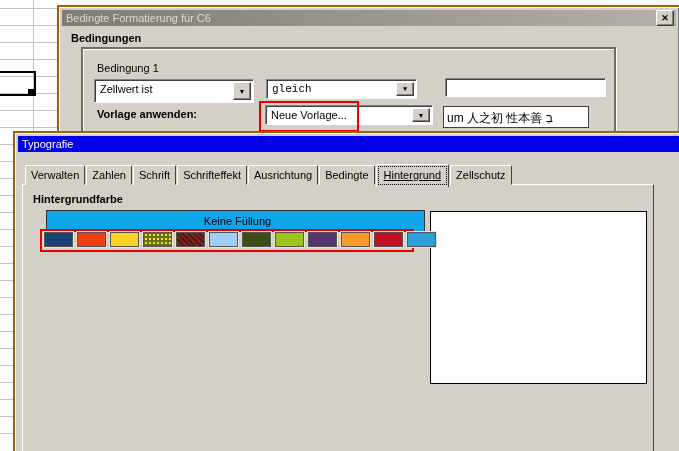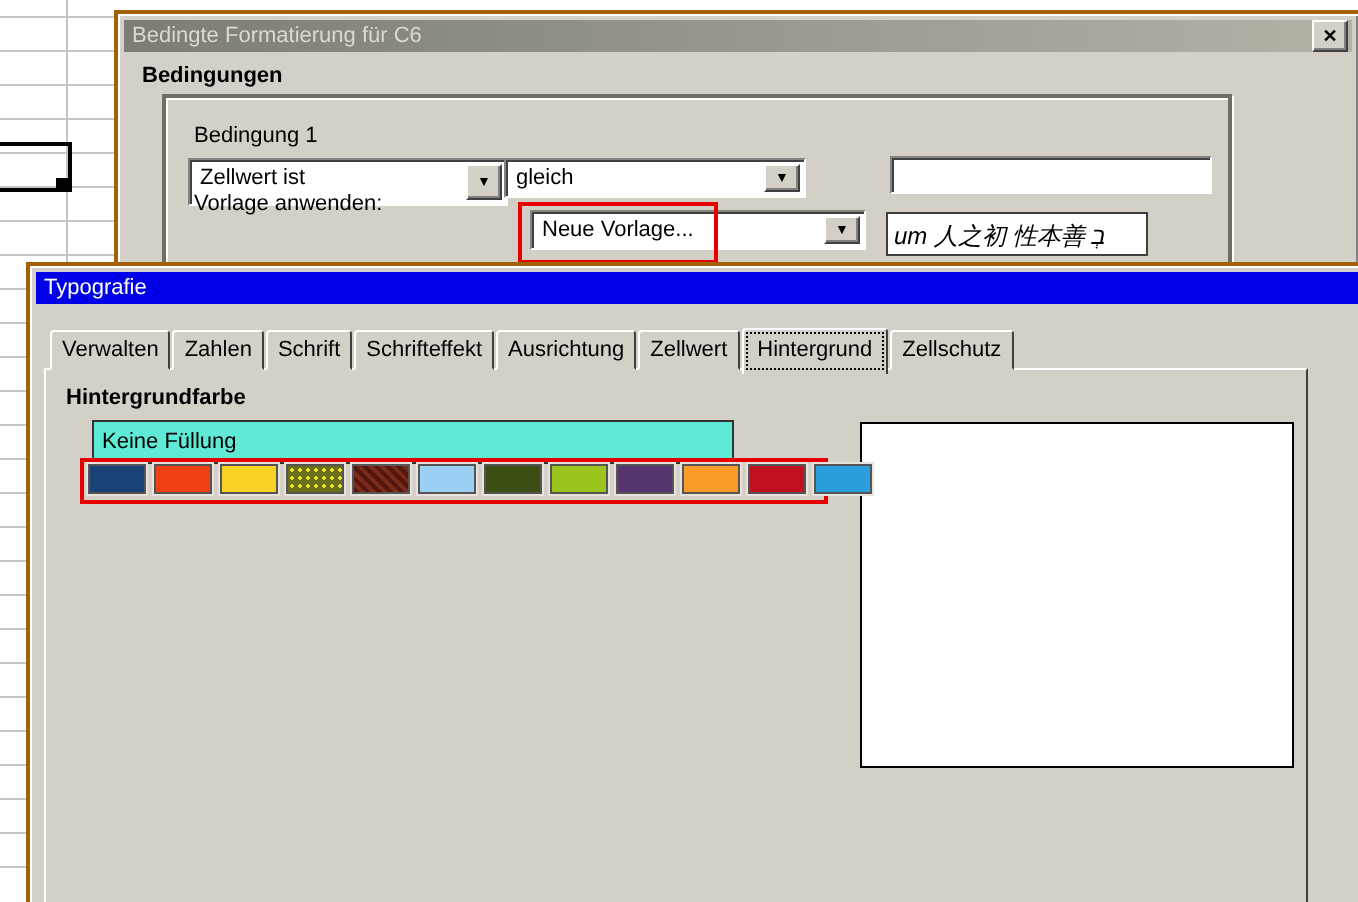--- a/index.html
+++ b/index.html
@@ -39,27 +39,27 @@
       display:flex;align-items:center;justify-content:center;font-size:7px;color:#000;}
   .groupframe{position:absolute;border:2px solid #6e6e66;
               box-shadow:1px 1px 0 #fff, inset 1px 1px 0 #fff;}
   .redbox{position:absolute;border:2px solid #e60000;z-index:5;}
 
   
   #tabstrip{position:absolute;left:10px;top:31px;display:flex;align-items:flex-end;height:21px;z-index:2;}
   .tab{background:#d4d0c8;border:1px solid;border-color:#fff #404040 #d4d0c8 #fff;
        padding:3px 5px 2px 5px;margin-right:1px;white-space:nowrap;border-radius:2px 2px 0 0;height:13px;}
   .tab.active{padding:4px 7px 4px 7px;height:14px;margin-top:-3px;position:relative;top:2px;
-              border-bottom:none;outline:1px dotted #000;outline-offset:-3px;z-index:3;}
+              border-bottom:none;outline:1px dotted #000;outline-offset:-3px;z-index:3;text-decoration:underline;}
   .panel{position:absolute;left:7px;top:51px;width:630px;height:400px;background:#d4d0c8;
          border:1px solid;border-color:#fff #404040 #404040 #fff;z-index:1;}
 
   
-  #filllist{position:absolute;left:23px;top:25px;width:321px;height:22px;
-            border:1px solid #333;background:#5eead4;padding:4px 0 0 4px;overflow:hidden;box-sizing:border-box;}
+  #filllist{position:absolute;left:23px;top:25px;width:379px;height:22px;
+            border:1px solid #333;background:#0ea5e9;padding:4px 0 0 4px;overflow:hidden;box-sizing:border-box;text-align:center;}
   #palette{position:absolute;left:21px;top:47px;display:flex;gap:4px;z-index:6;}
   .swatch{width:27px;height:13px;border:1px solid #555;box-shadow:0 0 0 1px #e8e4dc;}
   #preview{position:absolute;left:407px;top:26px;width:215px;height:171px;background:#fff;border:1px solid #000;}
 </style>
 </head>
 <body>
 
 <div id="sheet">
   <div id="col-line"></div>
   <div id="sel-cell"></div>
@@ -73,57 +73,57 @@
   </div>
   <div class="lbl bold" style="left:12px;top:25px;">Bedingungen</div>
   <div class="groupframe" style="left:22px;top:40px;width:531px;height:120px;"></div>
   <div class="lbl" style="left:38px;top:55px;">Bedingung 1</div>
 
   <div class="combo sunken" style="left:35px;top:72px;width:160px;height:24px;box-sizing:border-box;">
     <span>Zellwert ist</span>
     <span class="dd">▼</span>
   </div>
 
-  <div class="combo sunken" style="left:193px;top:72px;width:151px;height:20px;box-sizing:border-box;">
+  <div class="combo sunken" style="left:207px;top:72px;width:151px;height:20px;box-sizing:border-box;font-family:Liberation Mono, monospace;">
     <span>gleich</span>
     <span class="dd">▼</span>
   </div>
 
   <div class="field sunken" style="left:386px;top:71px;width:161px;height:19px;box-sizing:border-box;">
     <span></span>
   </div>
 
-  <div class="lbl" style="left:38px;top:89px;">Vorlage anwenden:</div>
+  <div class="lbl" style="left:38px;top:101px;font-weight:bold;">Vorlage anwenden:</div>
 
   <div class="combo sunken" style="left:206px;top:98px;width:168px;height:20px;box-sizing:border-box;">
     <span>Neue Vorlage...</span>
     <span class="dd">▼</span>
   </div>
 
   <div class="redbox" style="left:200px;top:94px;width:96px;height:27px;"></div>
 
-  <div style="position:absolute;left:384px;top:99px;width:131px;height:22px;background:#fff;
-              border:1px solid #404040;overflow:hidden;padding:3px 0 0 3px;box-sizing:border-box;font-size:12px;font-style:italic;">
+  <div style="position:absolute;left:384px;top:99px;width:146px;height:22px;background:#fff;
+              border:1px solid #404040;overflow:hidden;padding:3px 0 0 3px;box-sizing:border-box;font-size:12px;">
     <span>um  人之初 性本善  בְ</span>
   </div>
 </div>
 
 <div class="win" id="dlg2" style="left:13px;top:131px;width:645px;height:321px;z-index:20;">
   <div class="titlebar bar-active">
     <span class="t">Typografie</span>
     <span class="closebtn">✕</span>
   </div>
 
   <div id="tabstrip">
       <div class="tab">Verwalten</div>
       <div class="tab">Zahlen</div>
       <div class="tab">Schrift</div>
       <div class="tab">Schrifteffekt</div>
       <div class="tab">Ausrichtung</div>
-      <div class="tab">Zellwert</div>
+      <div class="tab">Bedingte</div>
       <div class="tab active">Hintergrund</div>
       <div class="tab">Zellschutz</div>
     </div>
 
   <div class="panel">
     <div class="lbl bold" style="left:10px;top:8px;">Hintergrundfarbe</div>
 
     <div id="filllist">
       <span>Keine Füllung</span>
     </div>

